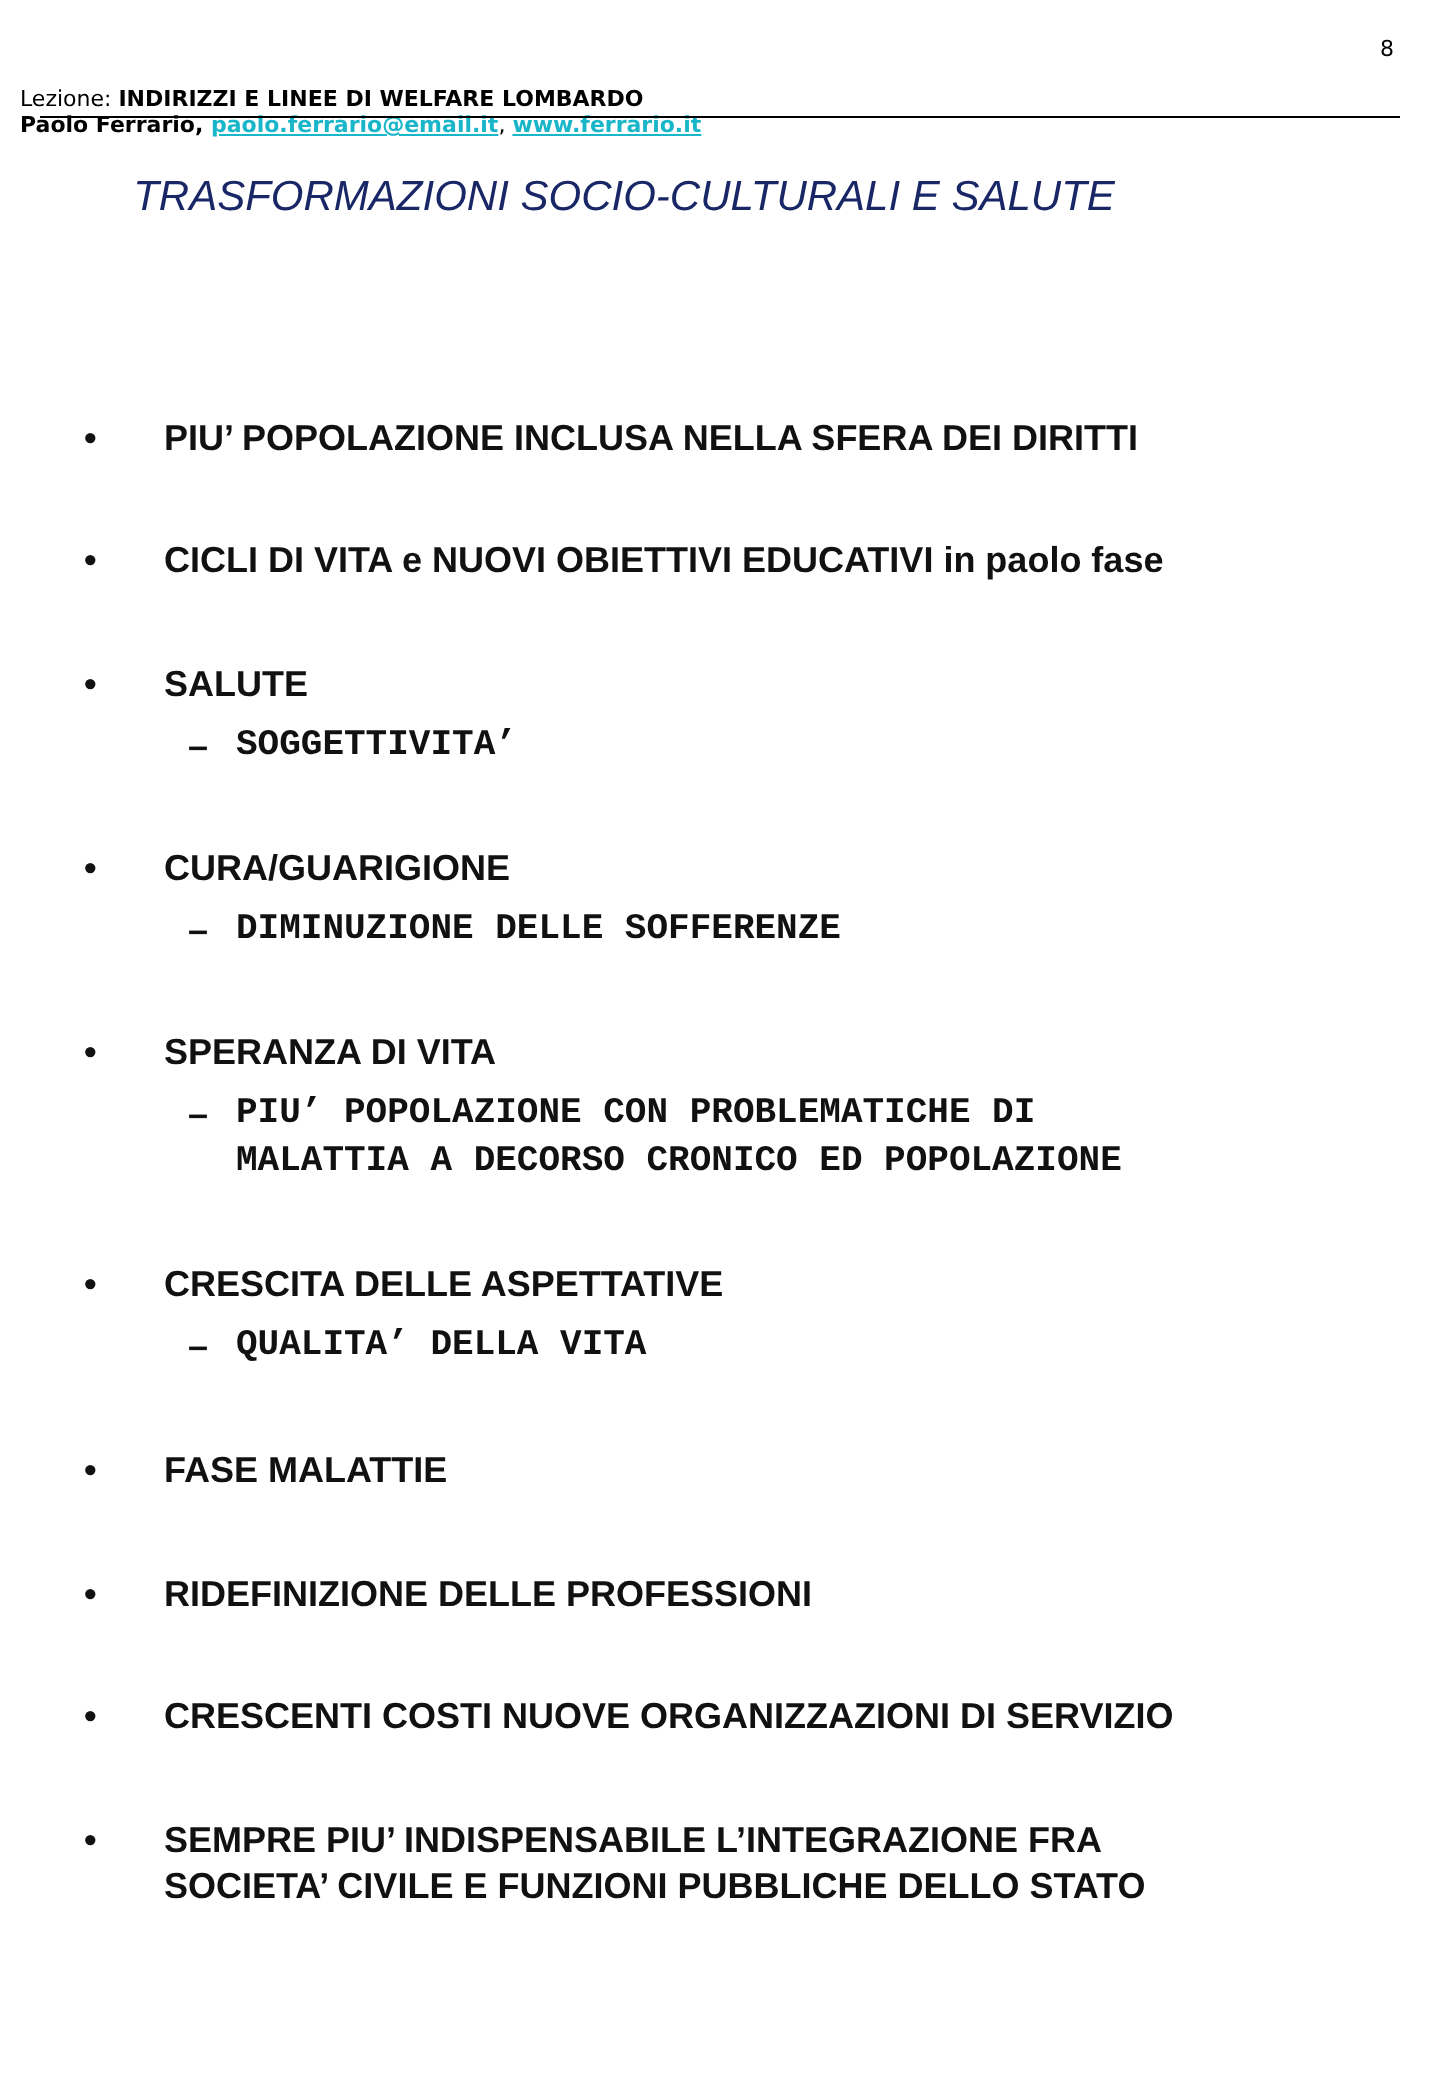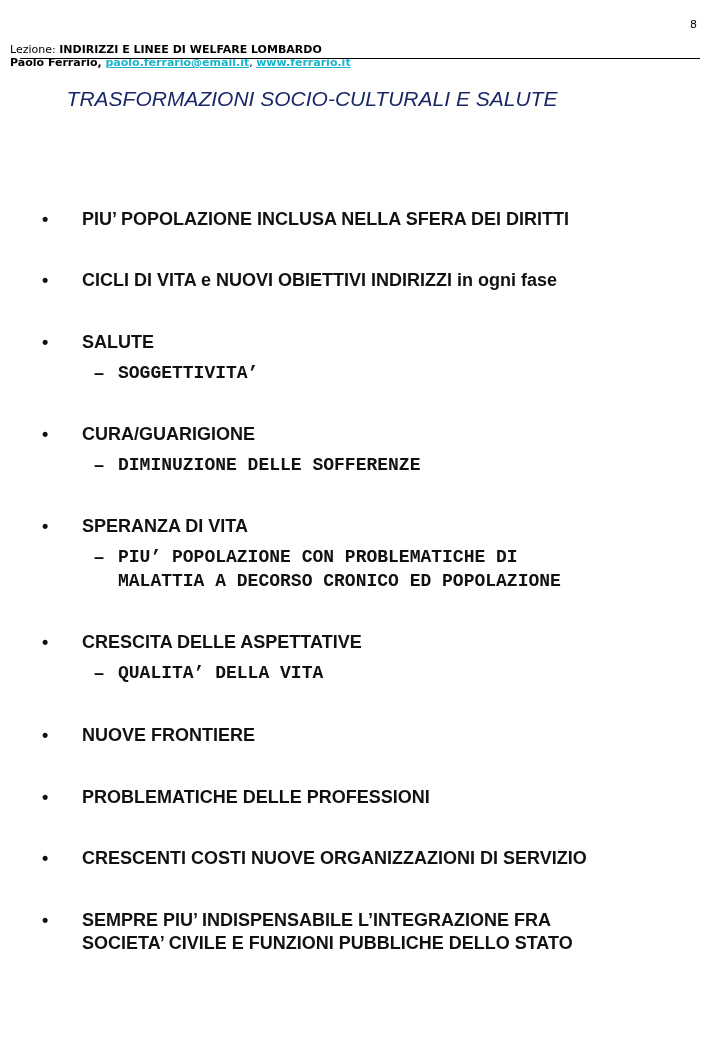--- a/index.html
+++ b/index.html
@@ -37,21 +37,21 @@
   <div>TRASFORMAZIONI SOCIO-CULTURALI  E SALUTE</div>
 </div>
 
 <div class="list">
   <div class="item" style="top:208px">
     <span class="bullet">•</span>
     <span class="text">PIU’ POPOLAZIONE INCLUSA NELLA SFERA DEI DIRITTI</span>
   </div>
   <div class="item" style="top:269px">
     <span class="bullet">•</span>
-    <span class="text">CICLI DI VITA e NUOVI OBIETTIVI INDIRIZZI in ogni fase</span>
+    <span class="text">CICLI DI VITA e NUOVI OBIETTIVI EDUCATIVI in paolo fase</span>
   </div>
   <div class="item" style="top:331px">
     <span class="bullet">•</span>
     <span class="text">SALUTE</span>
     <div class="sub" style="top:31px">
       <span class="dash">–</span>
       <span class="subtext">SOGGETTIVITA’</span>
     </div>
   </div>
   <div class="item" style="top:423px">
@@ -76,25 +76,25 @@
   <div class="item" style="top:631px">
     <span class="bullet">•</span>
     <span class="text">CRESCITA DELLE ASPETTATIVE</span>
     <div class="sub" style="top:31px">
       <span class="dash">–</span>
       <span class="subtext">QUALITA’ DELLA VITA</span>
     </div>
   </div>
   <div class="item" style="top:724px">
     <span class="bullet">•</span>
-    <span class="text">NUOVE FRONTIERE</span>
+    <span class="text">FASE MALATTIE</span>
   </div>
   <div class="item" style="top:786px">
     <span class="bullet">•</span>
-    <span class="text">PROBLEMATICHE DELLE PROFESSIONI</span>
+    <span class="text">RIDEFINIZIONE DELLE PROFESSIONI</span>
   </div>
   <div class="item" style="top:847px">
     <span class="bullet">•</span>
     <span class="text">CRESCENTI COSTI NUOVE ORGANIZZAZIONI DI SERVIZIO</span>
   </div>
   <div class="item" style="top:909px">
     <span class="bullet">•</span>
     <span class="text">SEMPRE PIU’ INDISPENSABILE L’INTEGRAZIONE FRA</span>
     <span class="text" style="top:23px">SOCIETA’ CIVILE E FUNZIONI PUBBLICHE DELLO STATO</span>
   </div>

